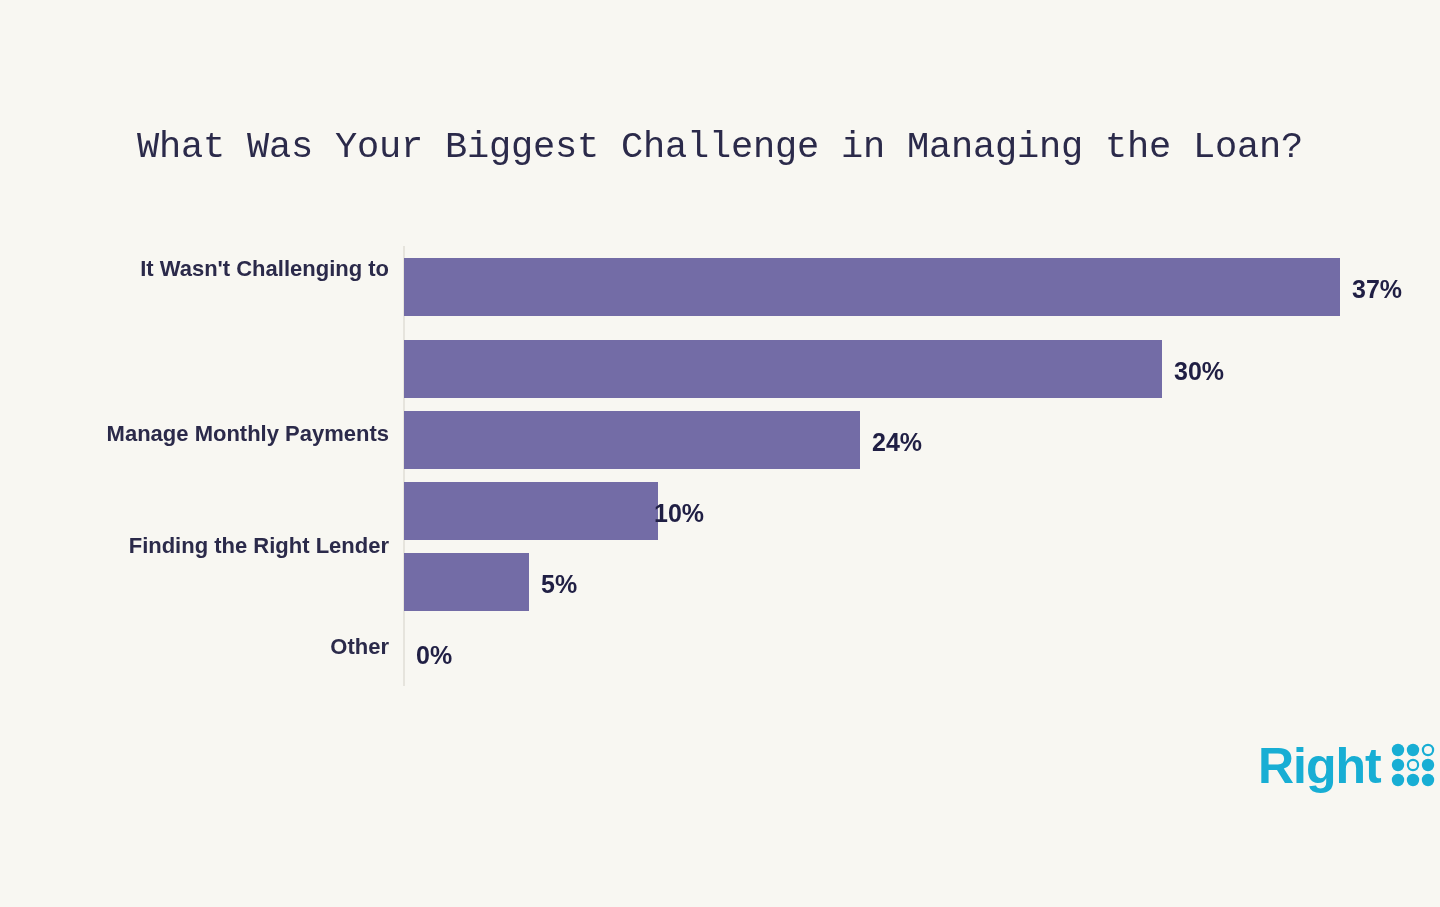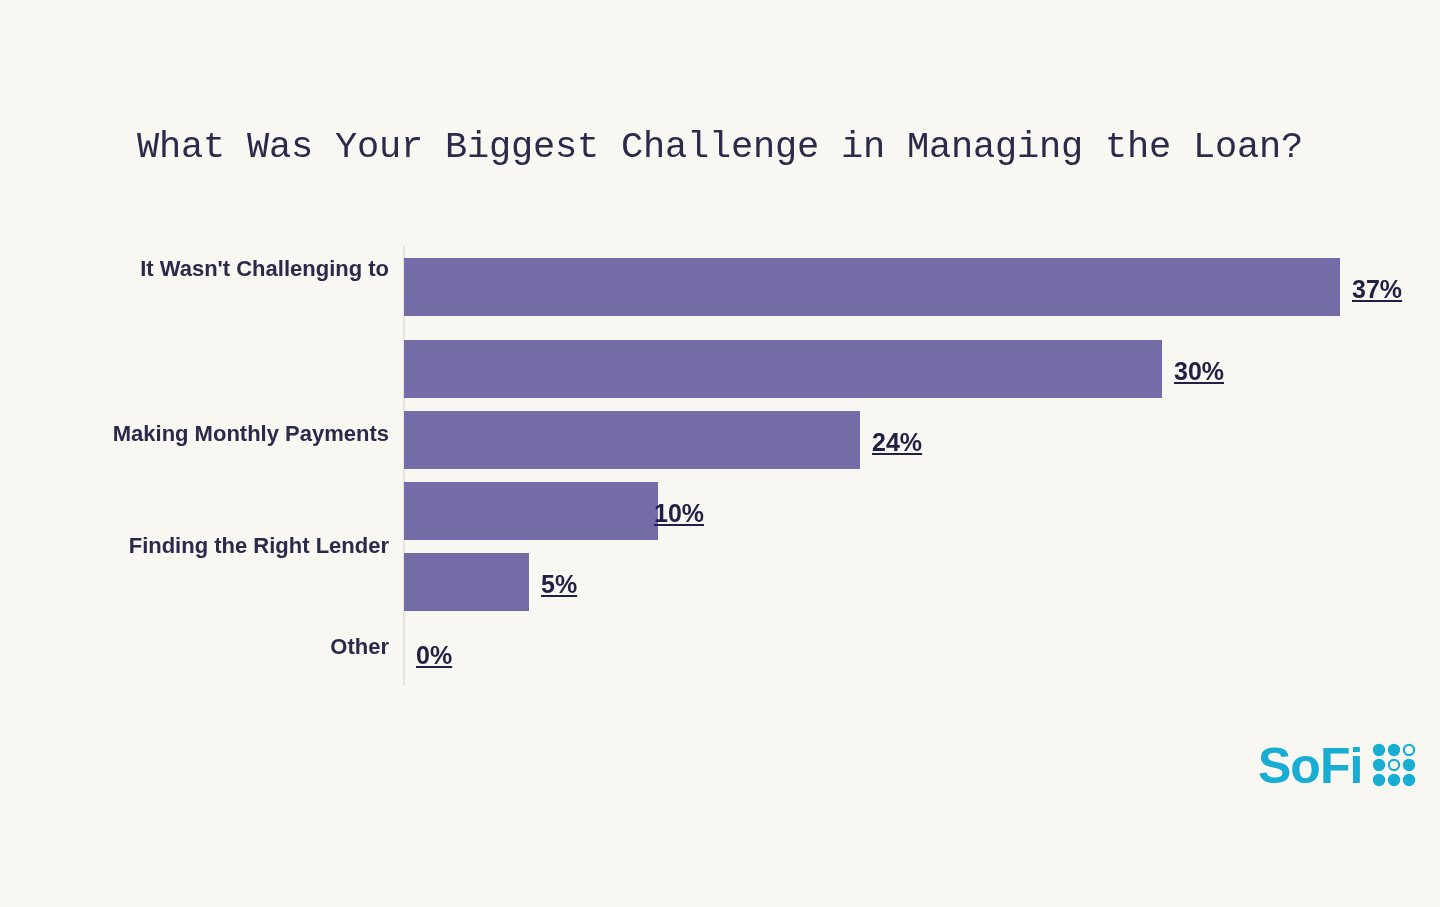--- a/index.html
+++ b/index.html
@@ -86,21 +86,20 @@
   }
 
   .bar-value {
     position: absolute;
     color: #201f44;
     font-size: 25px;
     font-weight: 700;
     font-family: "Liberation Sans", sans-serif;
     line-height: 1;
     white-space: nowrap;
-    text-decoration: underline;
   }
 
   
   .sofi-logo {
     position: absolute;
     left: 1258px;
     top: 735px;
     width: 166px;
     height: 62px;
     display: flex;
@@ -138,21 +137,21 @@
       <div class="bar-value" style="left:1352px;top:31px;">37%</div>
     </div>
 
     <div class="bar-row" style="top:82px;">
       <div class="bar" style="top:12px;height:58px;width:758px;"></div>
       <div class="bar-value" style="left:1174px;top:31px;">30%</div>
     </div>
 
     <div class="bar-row" style="top:153px;">
       <div class="cat-label" style="top:20px;">
-        <div>Making Monthly Payments</div>
+        <div>Manage Monthly Payments</div>
       </div>
       <div class="bar" style="top:12px;height:58px;width:456px;"></div>
       <div class="bar-value" style="left:872px;top:31px;">24%</div>
     </div>
 
     <div class="bar-row" style="top:224px;">
       <div class="cat-label" style="top:20px;margin-top:41px;">
         <div>Finding the Right Lender</div>
       </div>
       <div class="bar" style="top:12px;height:58px;width:254px;"></div>
@@ -168,21 +167,21 @@
       <div class="cat-label" style="top:20px;">
         <div>Other</div>
       </div>
       <div class="bar" style="top:12px;height:58px;width:0px;"></div>
       <div class="bar-value" style="left:416px;top:31px;">0%</div>
     </div>
 
   </div>
 
   <div class="sofi-logo">
-    <span class="sofi-wordmark">SoFi</span>
+    <span class="sofi-wordmark">Right</span>
     <span class="sofi-dots">
       <svg width="46" height="46" viewBox="0 0 46 46" aria-hidden="true">
 
         <circle cx="8" cy="8" r="6.2" fill="#18aed4"></circle>
         <circle cx="23" cy="8" r="6.2" fill="#18aed4"></circle>
         <circle cx="38" cy="8" r="5.1" fill="none" stroke="#18aed4" stroke-width="2.2"></circle>
 
         <circle cx="8" cy="23" r="6.2" fill="#18aed4"></circle>
         <circle cx="23" cy="23" r="5.1" fill="none" stroke="#18aed4" stroke-width="2.2"></circle>
         <circle cx="38" cy="23" r="6.2" fill="#18aed4"></circle>

